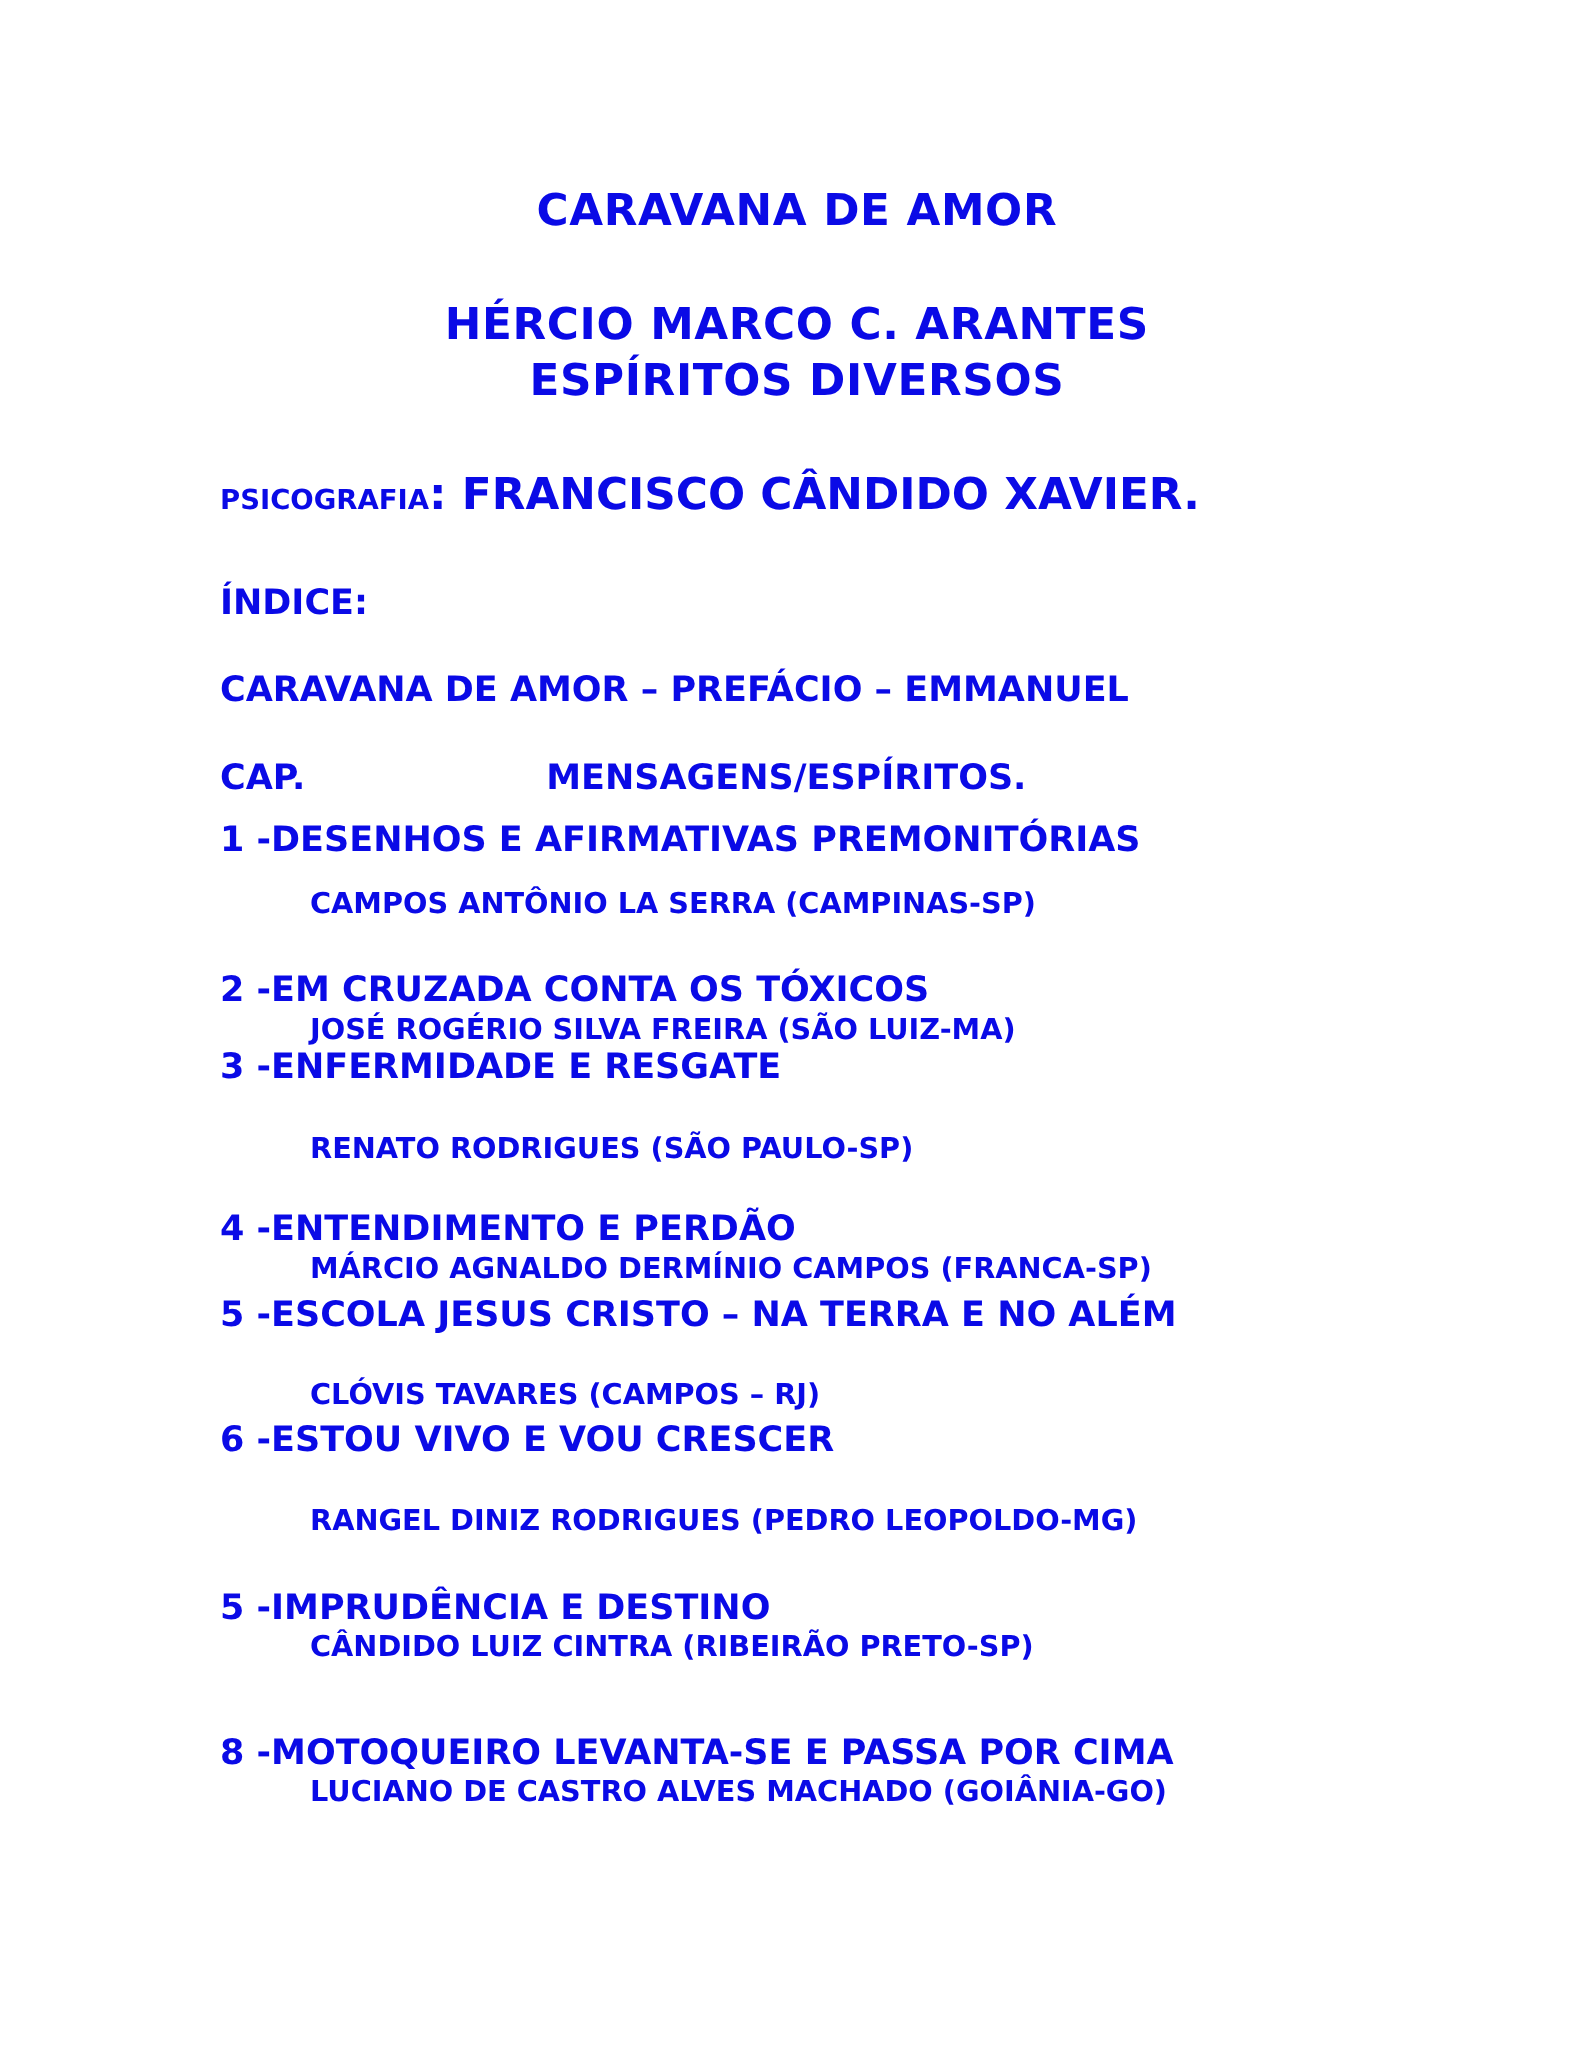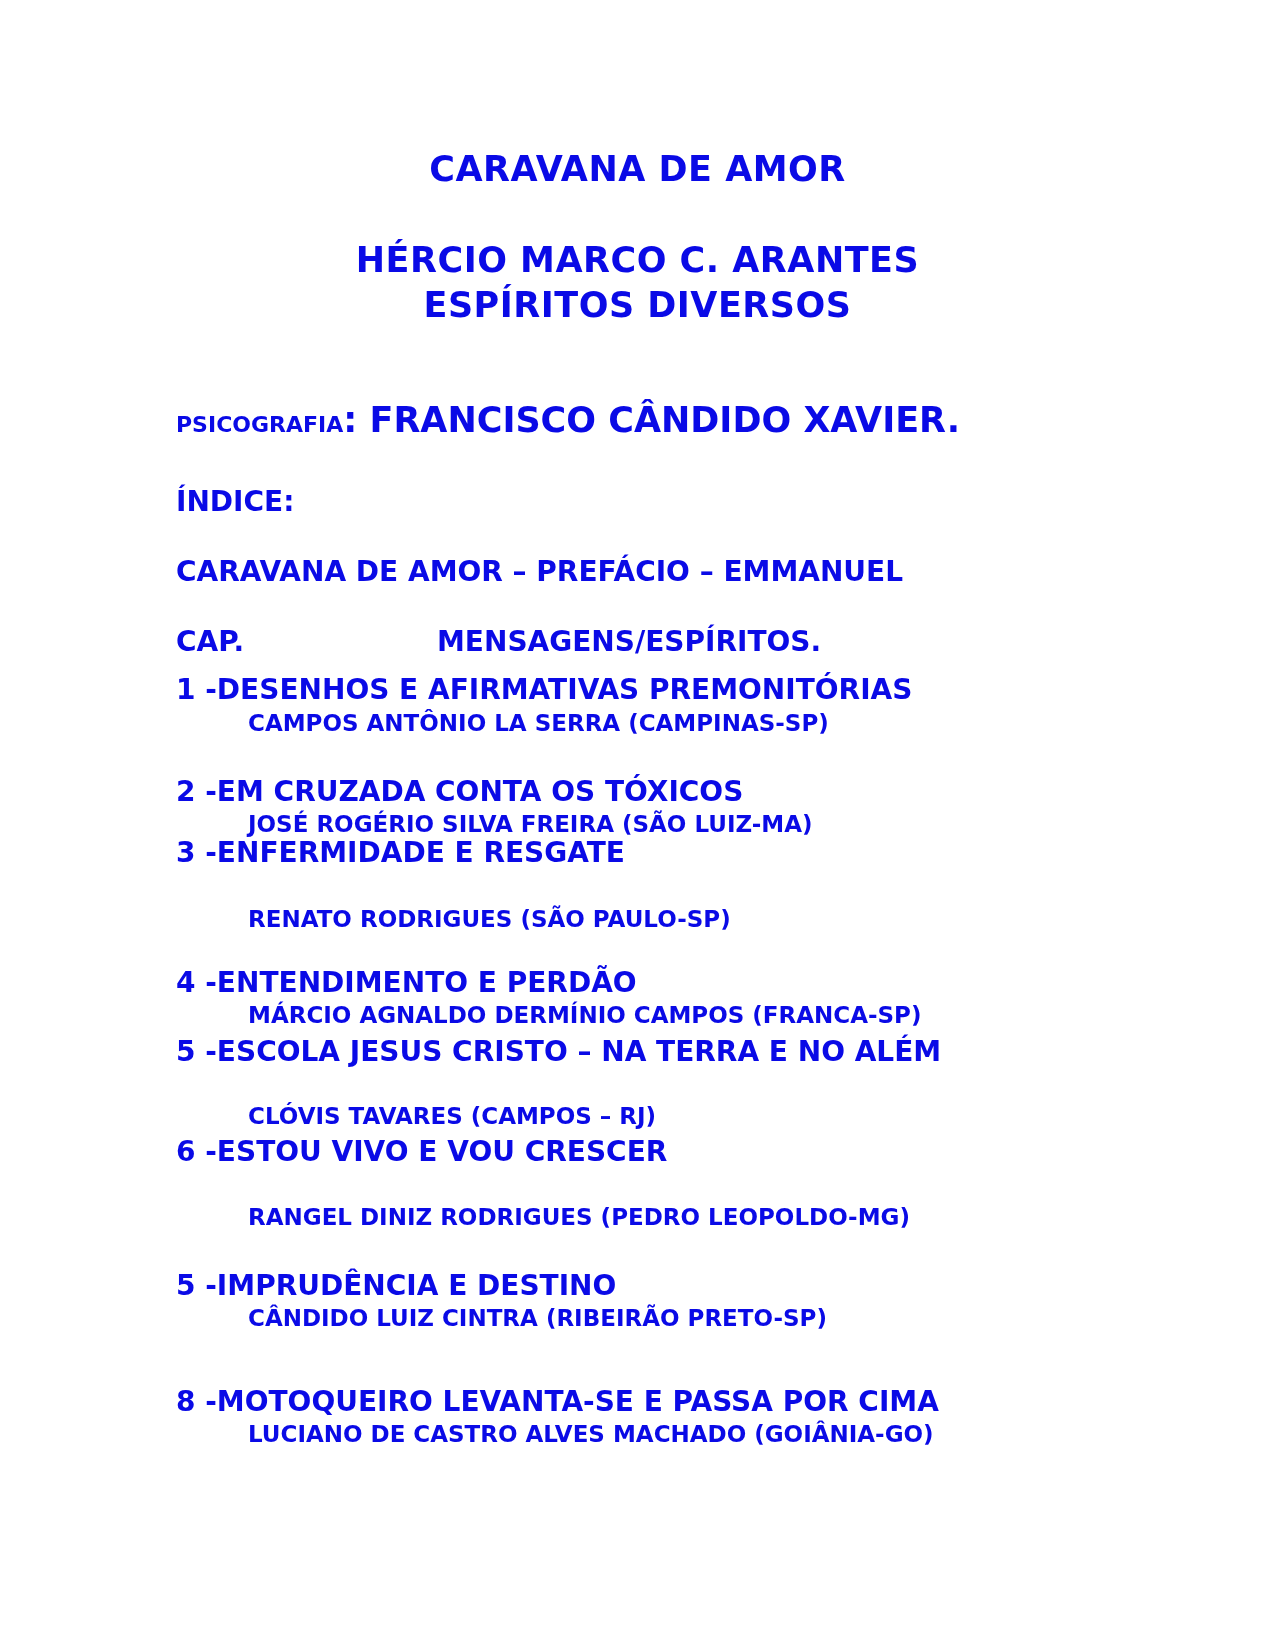--- a/index.html
+++ b/index.html
@@ -4,45 +4,45 @@
 <style>
   html, body { margin: 0; padding: 0; background: #ffffff; }
   body {
     width: 1275px; height: 1650px; position: relative; overflow: hidden;
     font-family: "DejaVu Sans", sans-serif; font-weight: bold; color: #0a0ae6;
   }
   .abs { position: absolute; white-space: nowrap; line-height: 1; }
   .title { font-size: 35px; left: 0; width: 1275px; text-align: center; letter-spacing: 0.5px; }
   .psico-small { font-size: 22px; }
   .psico-big { font-size: 35px; }
-  .h2 { font-size: 28px; left: 176px; margin-top: 20px; }
+  .h2 { font-size: 28px; left: 176px; }
   .item-title { font-size: 28px; left: 176px; }
   .item-author { font-size: 23px; left: 248px; }
 </style>
 </head>
 <body>
 
 <div>
 
   <div class="abs title" style="top:152px;">CARAVANA DE AMOR</div>
   <div class="abs title" style="top:243px;">HÉRCIO MARCO C. ARANTES</div>
   <div class="abs title" style="top:288px;">ESPÍRITOS DIVERSOS</div>
 
-  <div class="abs" style="top:379px; left:176px;margin-top:24px;">
+  <div class="abs" style="top:379px; left:176px;">
     <span class="psico-small">PSICOGRAFIA</span><span class="psico-big">: </span><span class="psico-big">FRANCISCO CÂNDIDO XAVIER.</span>
   </div>
 
   <div class="abs h2" style="top:468px;">ÍNDICE:</div>
   <div class="abs h2" style="top:538px;">CARAVANA DE AMOR – PREFÁCIO – EMMANUEL</div>
 
   <div class="abs h2" style="top:608px;">CAP.</div>
   <div class="abs h2" style="top:608px; left:437px;">MENSAGENS/ESPÍRITOS.</div>
 
   <div>
-    <div class="abs item-title" style="top:676px;text-align:center;">1 -DESENHOS E AFIRMATIVAS PREMONITÓRIAS</div>
+    <div class="abs item-title" style="top:658px;text-align:center;">1 -DESENHOS E AFIRMATIVAS PREMONITÓRIAS</div>
     <div class="abs item-author" style="top:712px;">CAMPOS ANTÔNIO LA SERRA (CAMPINAS-SP)</div>
 
     <div class="abs item-title" style="top:778px;">2 -EM CRUZADA CONTA OS TÓXICOS</div>
     <div class="abs item-author" style="top:813px;">JOSÉ ROGÉRIO SILVA FREIRA (SÃO LUIZ-MA)</div>
 
     <div class="abs item-title" style="top:823px;margin-top:16px;">3 -ENFERMIDADE E RESGATE</div>
     <div class="abs item-author" style="top:908px;">RENATO RODRIGUES (SÃO PAULO-SP)</div>
 
     <div class="abs item-title" style="top:969px;">4 -ENTENDIMENTO E PERDÃO</div>
     <div class="abs item-author" style="top:1004px;">MÁRCIO AGNALDO DERMÍNIO CAMPOS (FRANCA-SP)</div>

